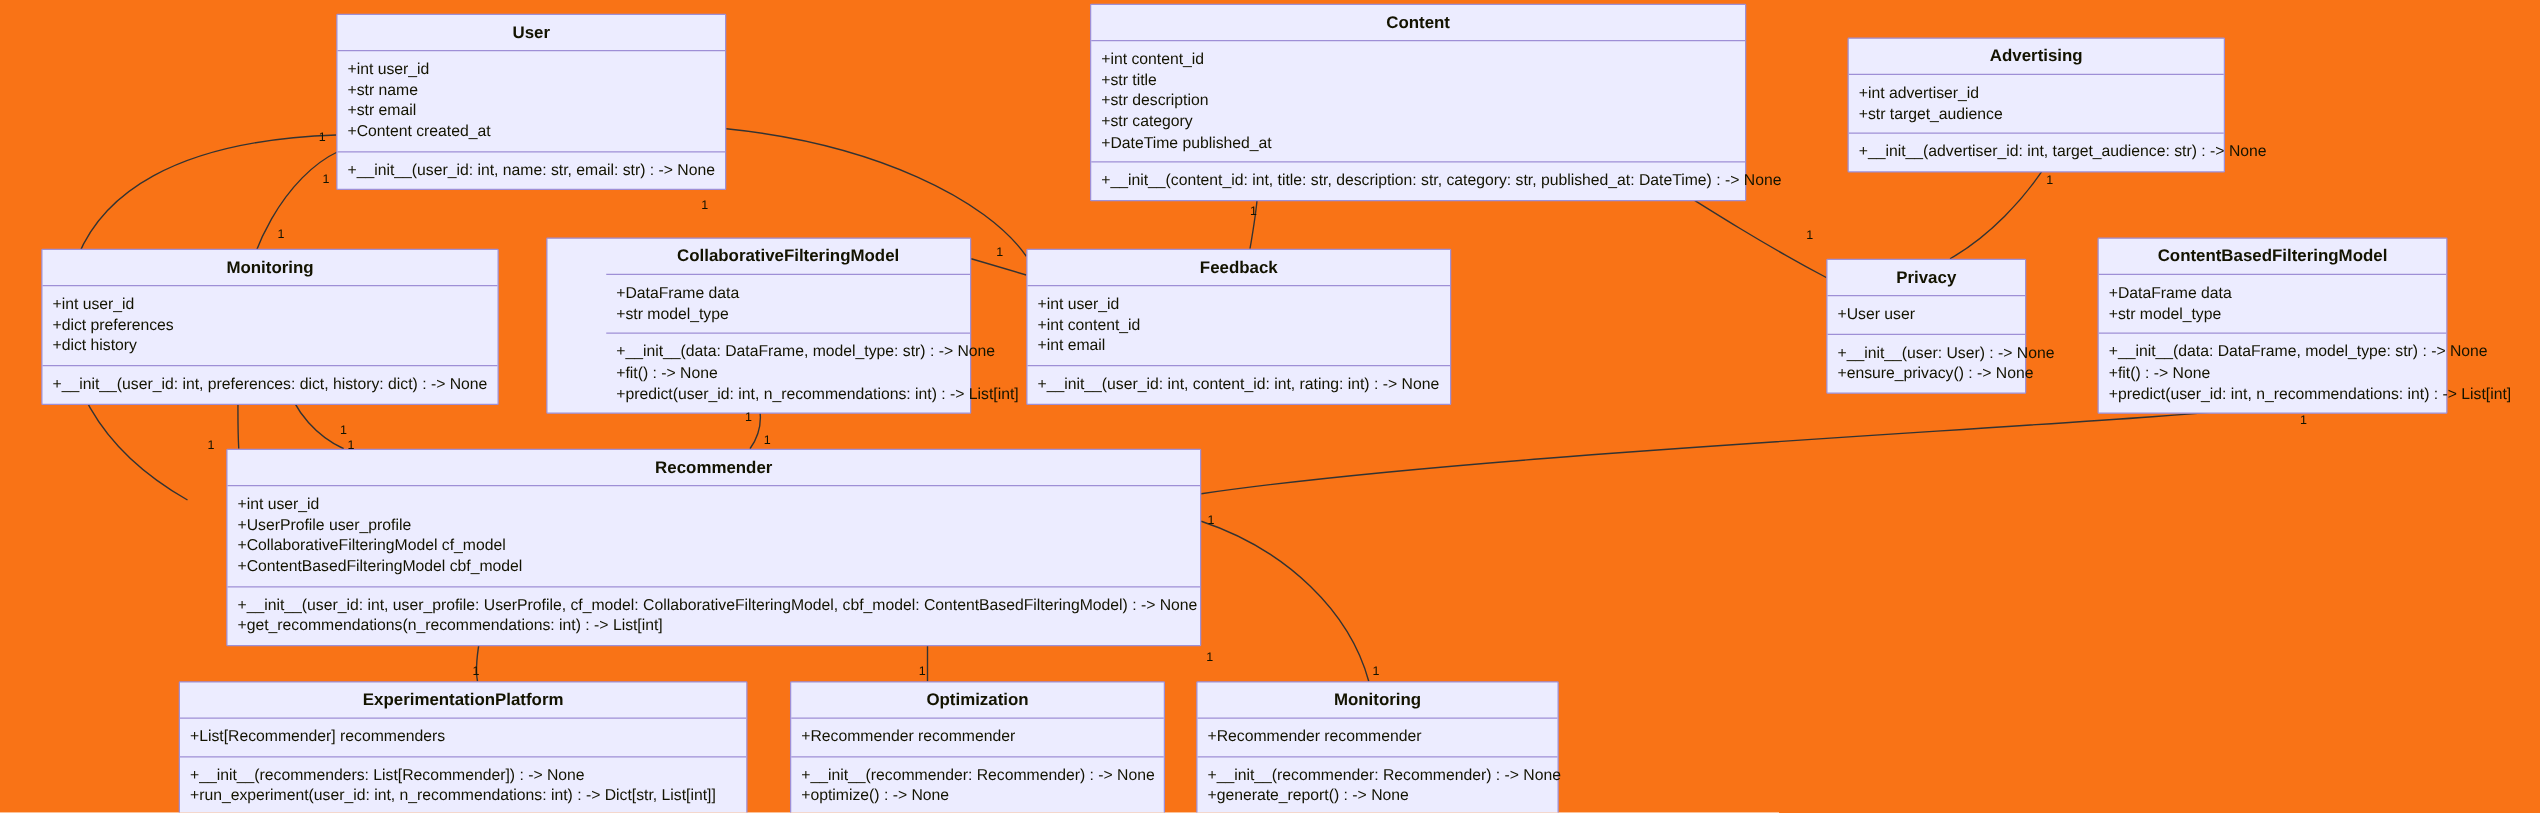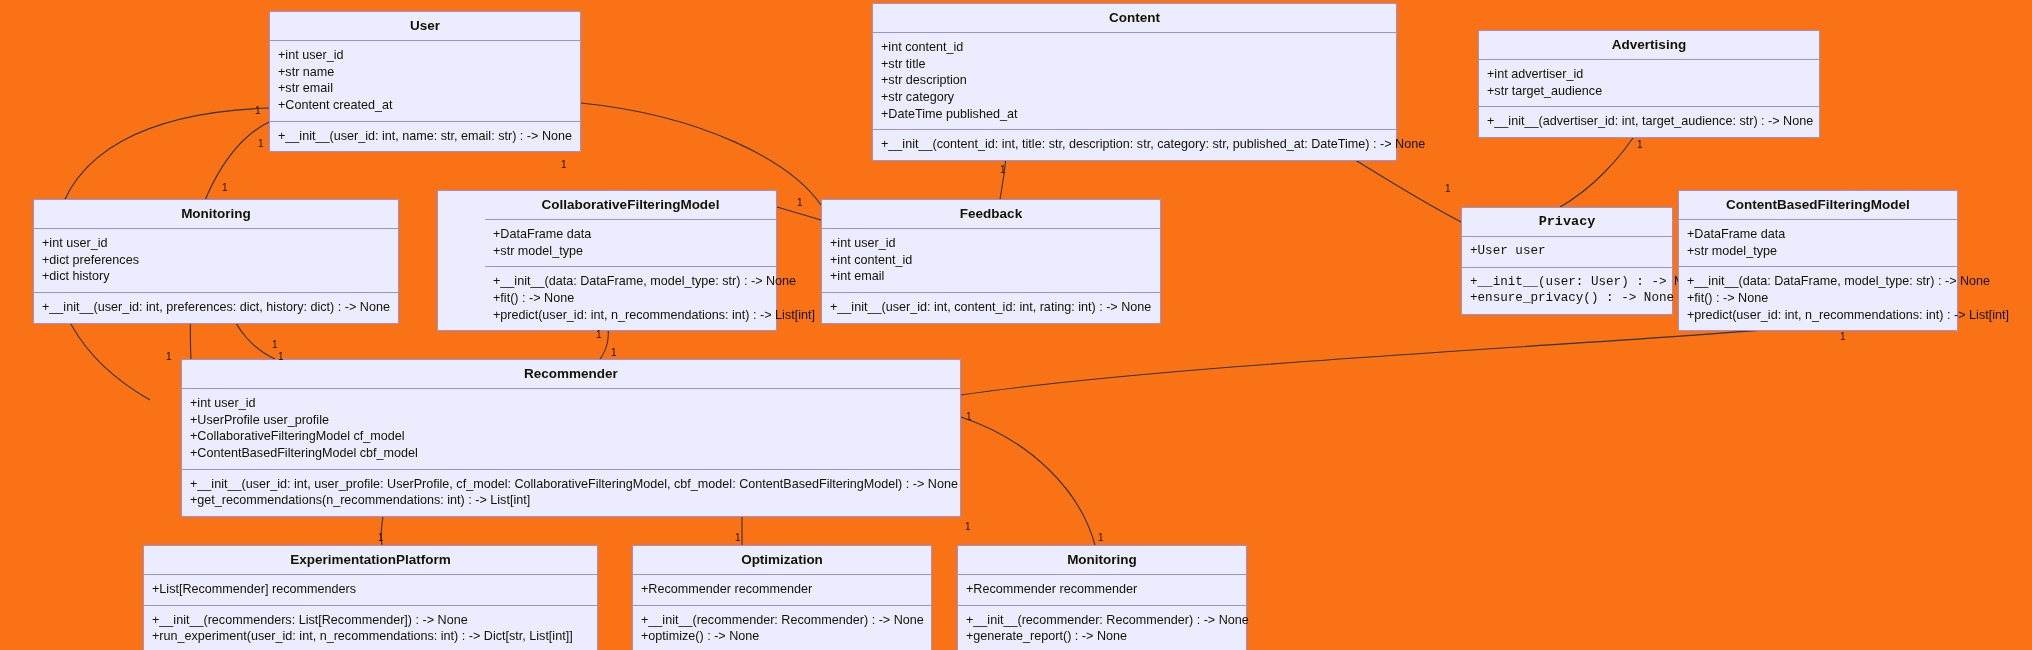--- a/index.html
+++ b/index.html
@@ -106,21 +106,21 @@
           <div class="uml-row">+int content_id</div>
           <div class="uml-row">+str title</div>
           <div class="uml-row">+str description</div>
           <div class="uml-row">+str category</div>
           <div class="uml-row">+DateTime published_at</div>
         </div>
         <div class="uml-methods">
           <div class="uml-row">+__init__(content_id: int, title: str, description: str, category: str, published_at: DateTime) : -&gt; None</div>
         </div>
       </div>
-      <div class="uml-class" style="left: 1478px; top: 30px; width: 342px;">
+      <div class="uml-class" style="left: 1478px; top: 30px; width: 302px;">
         <div class="uml-title">Advertising</div>
         <div class="uml-attrs">
           <div class="uml-row">+int advertiser_id</div>
           <div class="uml-row">+str target_audience</div>
         </div>
         <div class="uml-methods">
           <div class="uml-row">+__init__(advertiser_id: int, target_audience: str) : -&gt; None</div>
         </div>
       </div>
       <div class="uml-class" style="left: 33px; top: 199px; width: 366px;">
@@ -150,21 +150,21 @@
         <div class="uml-title">Feedback</div>
         <div class="uml-attrs">
           <div class="uml-row">+int user_id</div>
           <div class="uml-row">+int content_id</div>
           <div class="uml-row">+int email</div>
         </div>
         <div class="uml-methods">
           <div class="uml-row">+__init__(user_id: int, content_id: int, rating: int) : -&gt; None</div>
         </div>
       </div>
-      <div class="uml-class" style="left: 1461px; top: 207px; width: 212px; font-family: Liberation Mono, monospace;">
+      <div class="uml-class" style="left: 1461px; top: 207px; width: 160px;">
         <div class="uml-title">Privacy</div>
         <div class="uml-attrs">
           <div class="uml-row">+User user</div>
         </div>
         <div class="uml-methods">
           <div class="uml-row">+__init__(user: User) : -&gt; None</div>
           <div class="uml-row">+ensure_privacy() : -&gt; None</div>
         </div>
       </div>
       <div class="uml-class" style="left: 1678px; top: 190px; width: 280px;">

